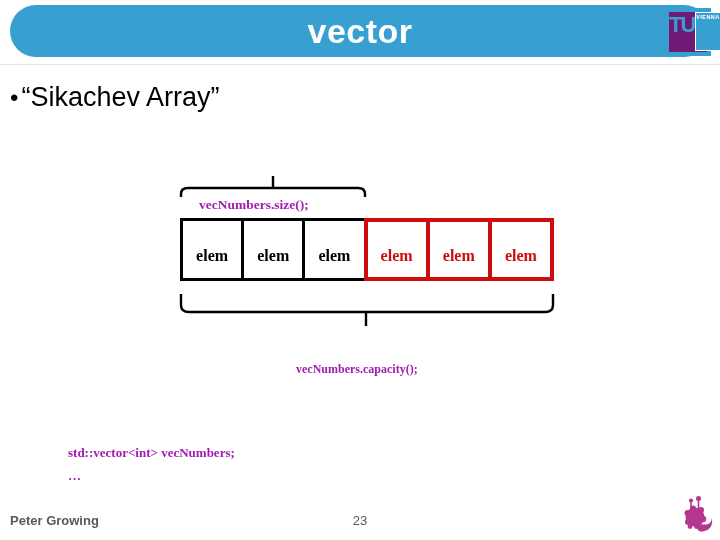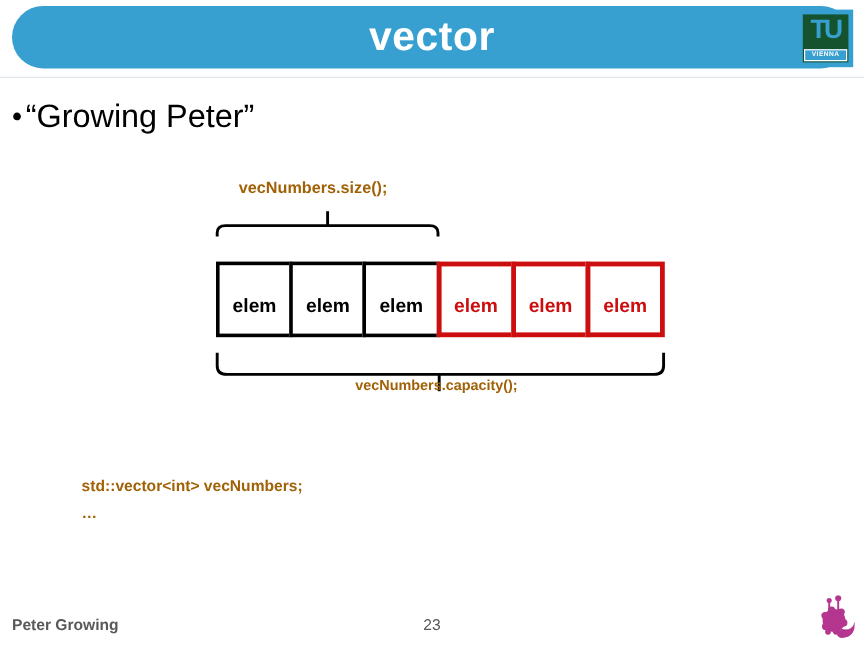--- a/index.html
+++ b/index.html
@@ -10,47 +10,47 @@
   
   .title-bar { position:absolute; left:10px; top:5px; width:700px; height:52px;
                background:#37a0d1; border-radius:26px; }
   .title-bar .title { width:100%; height:52px; line-height:52px; text-align:center;
                color:#fff; font-size:34px; font-weight:bold; letter-spacing:0.5px; }
   .header-divider { position:absolute; left:0; top:64px; width:720px; height:1px;
                background:#e0e6ea; }
 
   .tu-logo { position:absolute; left:665px; top:8px; width:46px; height:48px;
              background:#37a0d1; padding:4px; }
-  .tu-logo .inner { width:100%; height:100%; background:#14532d; display:flex;
-             flex-direction:column; }
+  .tu-logo .inner { width:100%; height:100%; background:#701a75; display:flex;
+             }
   .tu-logo .tu { flex:1; color:#37a0d1; font-weight:bold; font-size:22px;
              line-height:26px; text-align:center; letter-spacing:-2px; }
   .tu-logo .vienna { background:#37a0d1; border:1px solid #fff; color:#fff;
              font-size:5.5px; font-weight:bold; text-align:center; line-height:8px;
              margin:0 1px 1px 1px; letter-spacing:0.4px; }
 
   
   .bullet-item { position:absolute; left:10px; top:82px; display:flex;
                  align-items:center; color:#000; }
   .bullet-item .marker { font-size:24px; margin-right:3px; }
   .bullet-item .text { font-size:27px; }
 
   
-  .mono { font-family:Liberation Sans, sans-serif;
-          font-weight:bold; color:#a16207; }
+  .mono { font-family:Liberation Serif, serif;
+          font-weight:bold; color:#a21caf;margin-top:48px; }
   .size-label { position:absolute; left:199px; top:149px; font-size:13.5px; }
   .capacity-label { position:absolute; left:296px; top:314px; font-size:12px; }
 
   .brace-svg { position:absolute; overflow:visible; }
   #size-brace { left:0; top:0; }
   #capacity-brace { left:0; top:0; }
 
   
   .array-row { position:absolute; left:180px; top:218px; width:374px; height:63px;
-               display:flex; }
+               display:flex;font-family:Liberation Serif, serif; }
   .cell { flex:1; border:3px solid #000; display:flex; align-items:center;
           justify-content:center; padding-top:13px; background:#fff;
           font-size:16px; font-weight:bold; color:#000; }
   .cell + .cell { margin-left:-3px; }
   .cell.reserved { border:4px solid #cc0e0e; color:#cc0e0e; }
   .cell.reserved + .cell.reserved { margin-left:-4px; }
 
   
   .code-block { position:absolute; left:68px; top:393px; font-size:13px;
                 line-height:23px; }
@@ -75,21 +75,21 @@
     <div class="inner">
       <div class="tu">TU</div>
       <div class="vienna">VIENNA</div>
     </div>
   </div>
 
   <div class="header-divider"></div>
 
   <div class="bullet-item">
     <span class="marker">•</span>
-    <span class="text">“Growing Peter”</span>
+    <span class="text">“Sikachev Array”</span>
   </div>
 
   <div class="mono size-label">vecNumbers.size();</div>
 
   <svg id="size-brace" class="brace-svg" width="720" height="540" viewBox="0 0 720 540">
     <path d="M181 197 L181 194 Q181 188 188 188 L358 188 Q365 188 365 194 L365 197" fill="none" stroke="#000" stroke-width="2.4"></path>
     <path d="M273 188 L273 176" fill="none" stroke="#000" stroke-width="2.4"></path>
   </svg>
 
   <div class="array-row">

